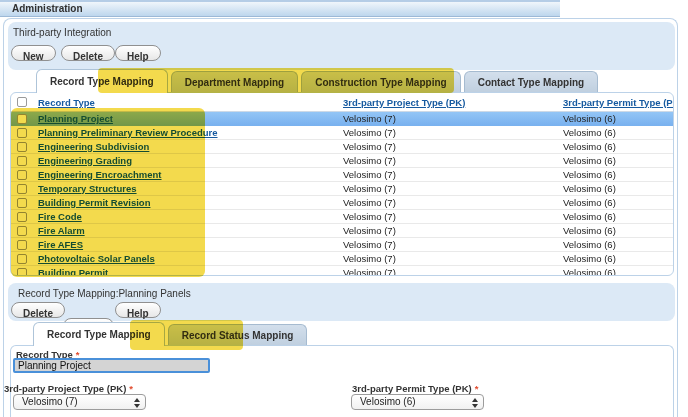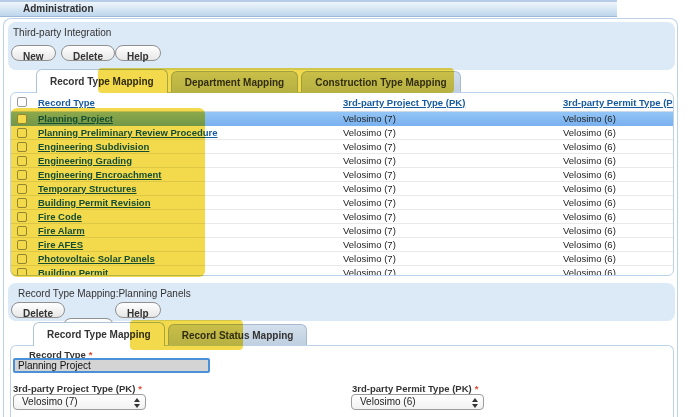--- a/index.html
+++ b/index.html
@@ -1,22 +1,22 @@
 <!DOCTYPE html>
 <html><head>
 <meta charset="utf-8">
 <style>
   html,body{margin:0;padding:0;}
   body{width:688px;height:417px;position:relative;overflow:hidden;background:#fff;
        font-family:"Liberation Sans",sans-serif;}
   
-  .titlebar{position:absolute;left:0;top:0;width:617px;height:17px;box-sizing:border-box;
+  .titlebar{position:absolute;left:0;top:0;width:560px;height:17px;box-sizing:border-box;
     background:linear-gradient(#f0f6fb,#bdd6ed);border-top:2px solid #b5cde6;
     border-bottom:1px solid #9db9d6;font-size:10px;font-weight:bold;color:#2f2f2f;
-    line-height:14px;padding-left:23px;}
+    line-height:14px;padding-left:12px;}
   
   .outer{position:absolute;left:3px;top:18px;width:675px;height:399px;box-sizing:border-box;
     background:#fff;border:1px solid var(--panel_border,#bdd3e9);border-bottom:none;
     border-radius:8px 8px 0 0;}
   .bluepanel{position:absolute;background:var(--panel_blue,#dce9f6);border-radius:8px;}
   #panel-integration{left:8px;top:22px;width:667px;height:48px;}
   #panel-detail{left:8px;top:283px;width:667px;height:38px;}
   .ptitle{position:absolute;font-size:10px;font-weight:normal;color:#333;white-space:nowrap;}
   .btn{position:absolute;height:16px;background:linear-gradient(#ffffff,#e7e7e7);
     border:1px solid #909090;border-radius:8px;font-size:10px;font-weight:bold;color:#333;
@@ -82,20 +82,21 @@
 <div class="bluepanel" id="panel-integration"></div>
 <div class="ptitle" style="left:13px;top:27px;">Third-party Integration</div>
 <div class="btn" style="left:11px;top:45px;">New</div>
 <div class="btn" style="left:61px;top:45px;">Delete</div>
 <div class="btn" style="left:115px;top:45px;">Help</div>
 
 <div class="tabs" id="tabs-mapping">
     <span class="tab active">Record Type Mapping</span>
     <span class="tab">Department Mapping</span>
     <span class="tab">Construction Type Mapping</span>
+    <span class="tab">Contact Type Mapping</span>
   </div>
 
 <div class="tablepanel">
   <div class="thead">
     <span class="cb"></span>
     <a class="hlnk">Record Type</a>
     <a class="hlnk">3rd-party Project Type (PK)</a>
     <a class="hlnk">3rd-party Permit Type (PK)</a>
   </div>
   <div id="table-body">
@@ -179,25 +180,25 @@
 <div class="btn" style="left:11px;top:302px;">Delete</div>
 <div class="btn" style="left:63px;top:318px;">Reset</div>
 <div class="btn" style="left:115px;top:302px;">Help</div>
 
 <div class="tabs" id="tabs-detail">
     <span class="tab active">Record Type Mapping</span>
     <span class="tab">Record Status Mapping</span>
   </div>
 
 <div class="formpanel"></div>
-<div class="flabel" style="left:29px;top:349px;">
+<div class="flabel" style="left:16px;top:349px;">
   <span>Record Type</span><span class="req">*</span>
 </div>
 <input id="record-type-input" value="Planning Project" style="">
-<div class="flabel" style="left:13px;top:383px;">
+<div class="flabel" style="left:4px;top:383px;">
   <span>3rd-party Project Type (PK)</span><span class="req">*</span>
 </div>
 <div class="selectbox" id="select-project">
   <span>Velosimo (7)</span>
   <span class="stepper">
       <i class="up"></i>
       <i class="dn"></i>
     </span>
 </div>
 <div class="flabel" style="left:352px;top:383px;">

